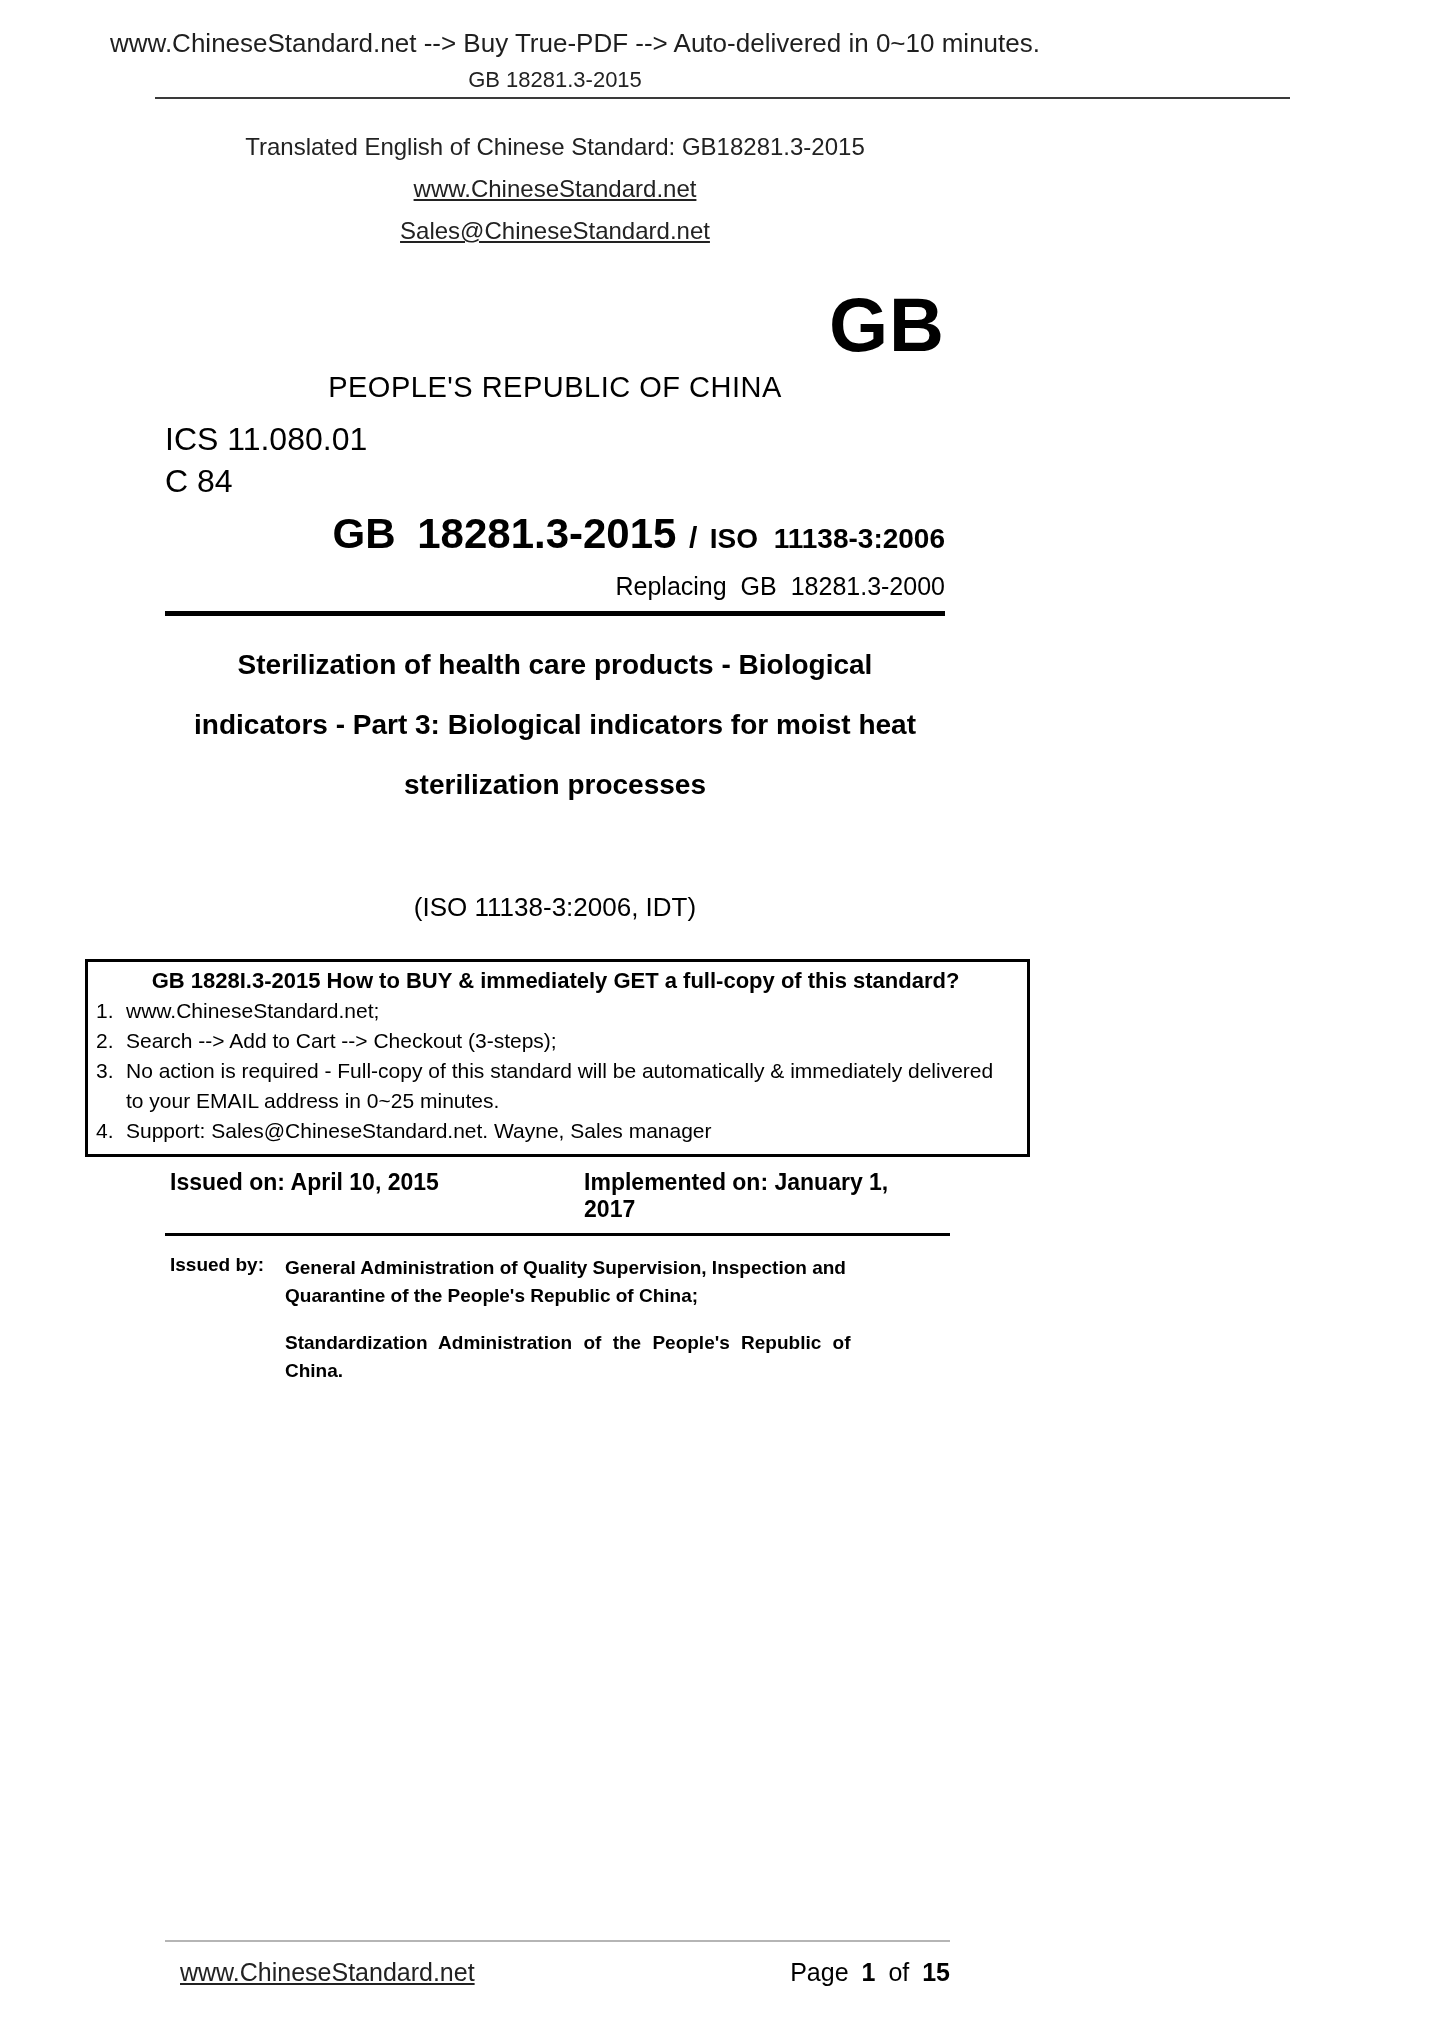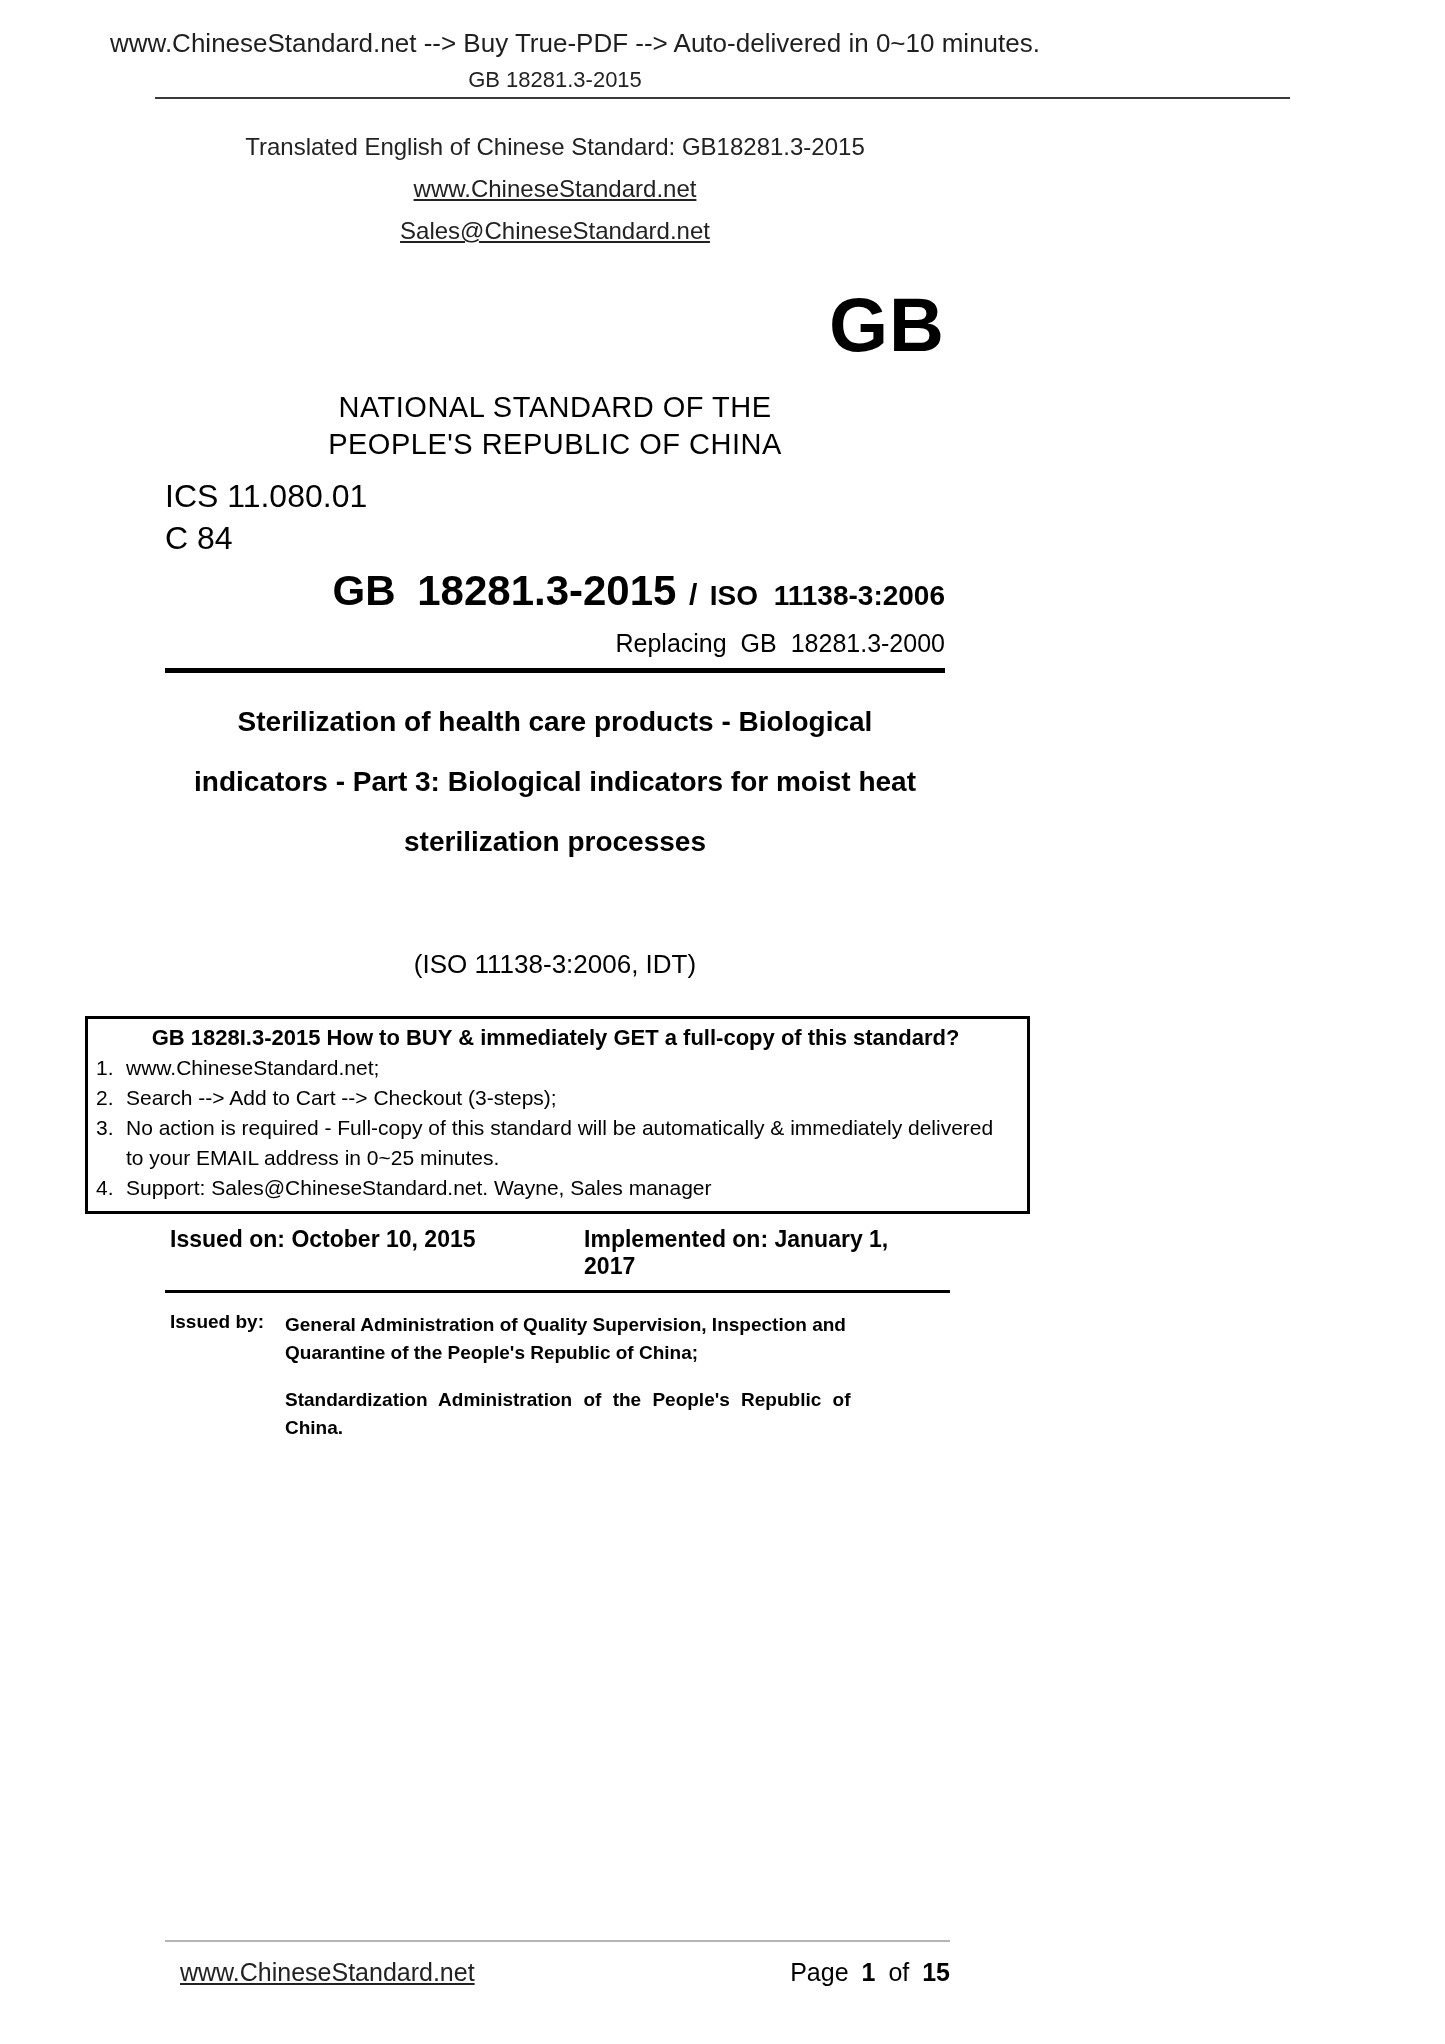--- a/index.html
+++ b/index.html
@@ -59,21 +59,20 @@
   <div class="top-rule"></div>
 
   <div class="intro">
     <div class="intro-line">Translated English of Chinese Standard: GB18281.3-2015</div>
     <div class="intro-line"><a class="doc-link">www.ChineseStandard.net</a></div>
     <div class="intro-line"><a class="doc-link">Sales@ChineseStandard.net</a></div>
   </div>
 
   <div class="content">
     <div class="gb-logo">GB</div>
-    <div class="national n1">NATIONAL STANDARD OF THE</div>
     <div class="national n2">PEOPLE'S REPUBLIC OF CHINA</div>
     <div class="ics">
       <div>ICS 11.080.01</div>
       <div>C 84</div>
     </div>
     <div class="code-line">
       <span class="code-main">GB 18281.3-2015</span>
       <span class="code-sep">/</span>
       <span class="code-iso">ISO 11138-3:2006</span>
     </div>
@@ -101,21 +100,21 @@
       <span class="buy-num">3.</span>
       <span class="buy-text">No action is required - Full-copy of this standard will be automatically &amp; immediately delivered to your EMAIL address in 0~25 minutes.</span>
     </div>
     <div class="buy-item">
       <span class="buy-num">4.</span>
       <span class="buy-text">Support: Sales@ChineseStandard.net. Wayne, Sales manager</span>
     </div>
   </div>
 
   <div class="dates">
-    <div class="issued">Issued on: October 10, 2015</div>
+    <div class="issued">Issued on: April 10, 2015</div>
     <div class="implemented">Implemented on: January 1, 2017</div>
   </div>
   <div class="rule2"></div>
 
   <div class="issuer">
     <span class="issuer-label">Issued by:</span>
     <div class="org1">
       <div class="org-line">General Administration of Quality Supervision, Inspection and</div>
       <div class="org-line">Quarantine of the People's Republic of China;</div>
     </div>

